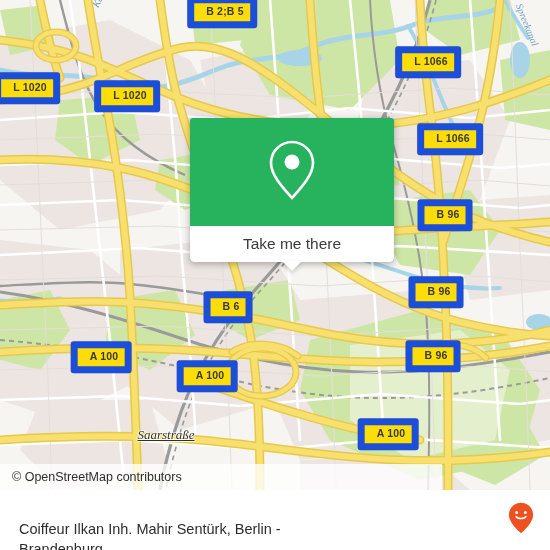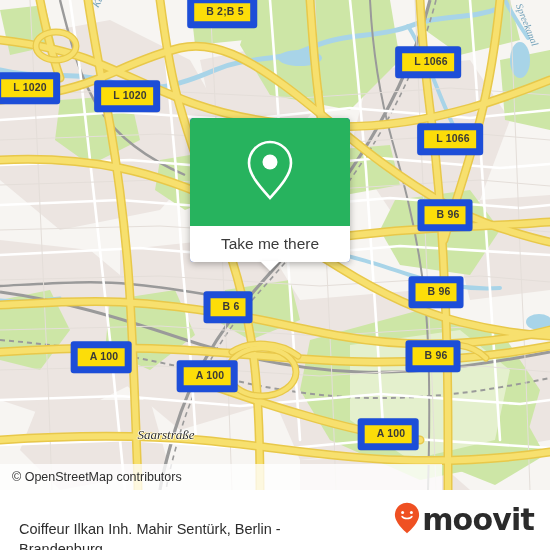--- a/index.html
+++ b/index.html
@@ -70,21 +70,21 @@
     color: #6f9fb8;
     white-space: nowrap;
     transform-origin: 0 0;
   }
 
   
   #popup {
     position: absolute;
     left: 190px;
     top: 118px;
-    width: 160px;
+    width: 204px;
     border-radius: 4px;
     box-shadow: 0 2px 7px rgba(0,0,0,0.30);
     background: #1d4ed8;
     overflow: visible;
   }
   #popup-head {
     height: 108px;
     background: #27b35e;
     border-radius: 4px 4px 0 0;
     display: flex;
@@ -328,21 +328,21 @@
   <div class="shield" style="left:428px; top:62px;">L 1066</div>
   <div class="shield" style="left:450px; top:139px;">L 1066</div>
   <div class="shield" style="left:445px; top:215px;">B 96</div>
   <div class="shield" style="left:228px; top:307px;">B 6</div>
   <div class="shield" style="left:436px; top:292px;">B 96</div>
   <div class="shield" style="left:101px; top:357px;">A 100</div>
   <div class="shield" style="left:207px; top:376px;">A 100</div>
   <div class="shield" style="left:433px; top:356px;">B 96</div>
   <div class="shield" style="left:388px; top:434px;">A 100</div>
 
-  <div class="place-label" style="left:166px; top:435px;">Saarstraße</div>
+  <div class="place-label" style="left:166px; top:435px;text-decoration:underline;">Saarstraße</div>
 
   <div class="water-label" style="left:90px; top:4px; transform: rotate(-62deg);">Kanal</div>
   <div class="water-label" style="left:524px; top:2px; transform: rotate(68deg);">Spreekanal</div>
 
   <div id="popup">
     <div id="popup-head">
       <span>
         <svg width="54" height="64" viewBox="0 0 54 64" fill="none" xmlns="http://www.w3.org/2000/svg">
           <path d="M27 4 C15.4 4 6 13.4 6 25 C6 38 20 52 27 60 C34 52 48 38 48 25 C48 13.4 38.6 4 27 4 Z" stroke="#ffffff" stroke-width="2.6" fill="none"></path>
           <circle cx="27" cy="24" r="7.5" fill="#ffffff"></circle>
@@ -365,15 +365,14 @@
 
   <div id="brand">
     <span>
       <svg width="26" height="32" viewBox="0 0 26 32" xmlns="http://www.w3.org/2000/svg">
         <path d="M13 0.8 C6.3 0.8 0.9 6.2 0.9 12.9 C0.9 21.2 13 31.2 13 31.2 C13 31.2 25.1 21.2 25.1 12.9 C25.1 6.2 19.7 0.8 13 0.8 Z" fill="#ef5022"></path>
         <circle cx="8.6" cy="10.6" r="1.5" fill="#ffffff"></circle>
         <circle cx="17.4" cy="10.6" r="1.5" fill="#ffffff"></circle>
         <path d="M8.2 14.6 C9.7 17.1 16.3 17.1 17.8 14.6" stroke="#ffffff" stroke-width="1.7" fill="none" stroke-linecap="round"></path>
       </svg>
     </span>
-    <span id="brand-wordmark">moovit</span>
   </div>
 </div>
 
 </body></html>

